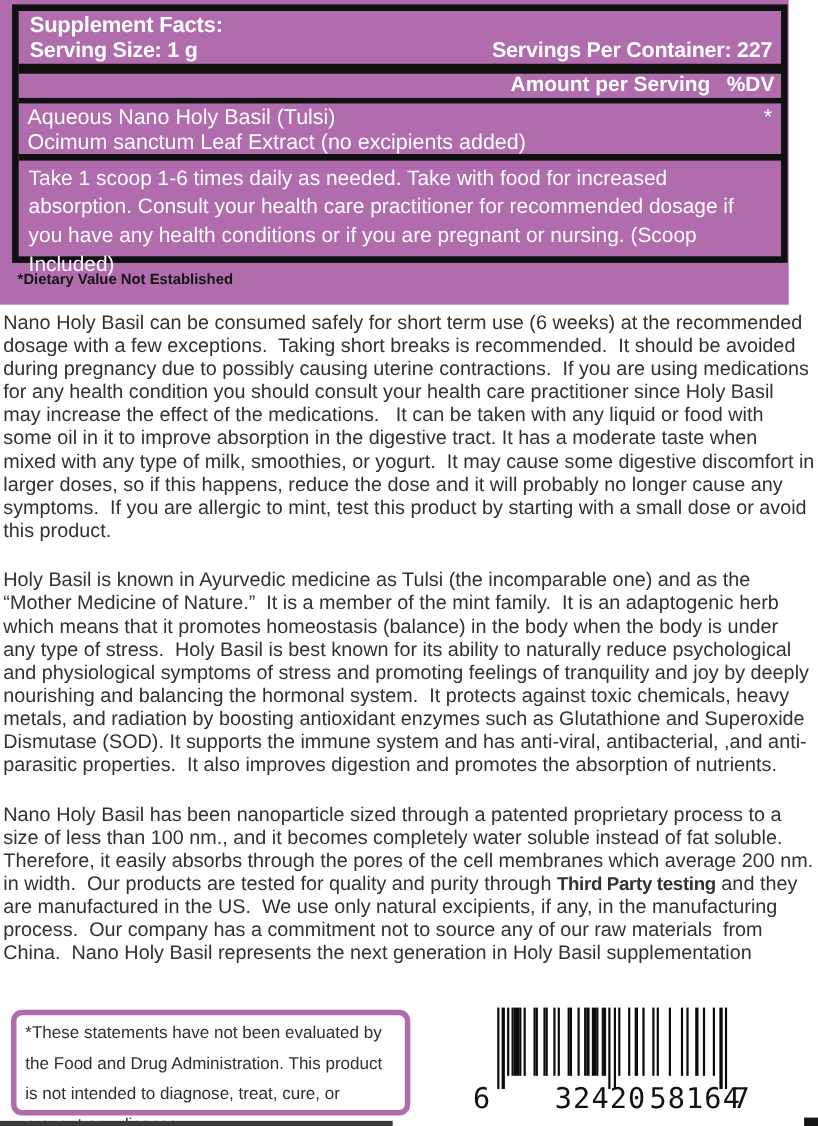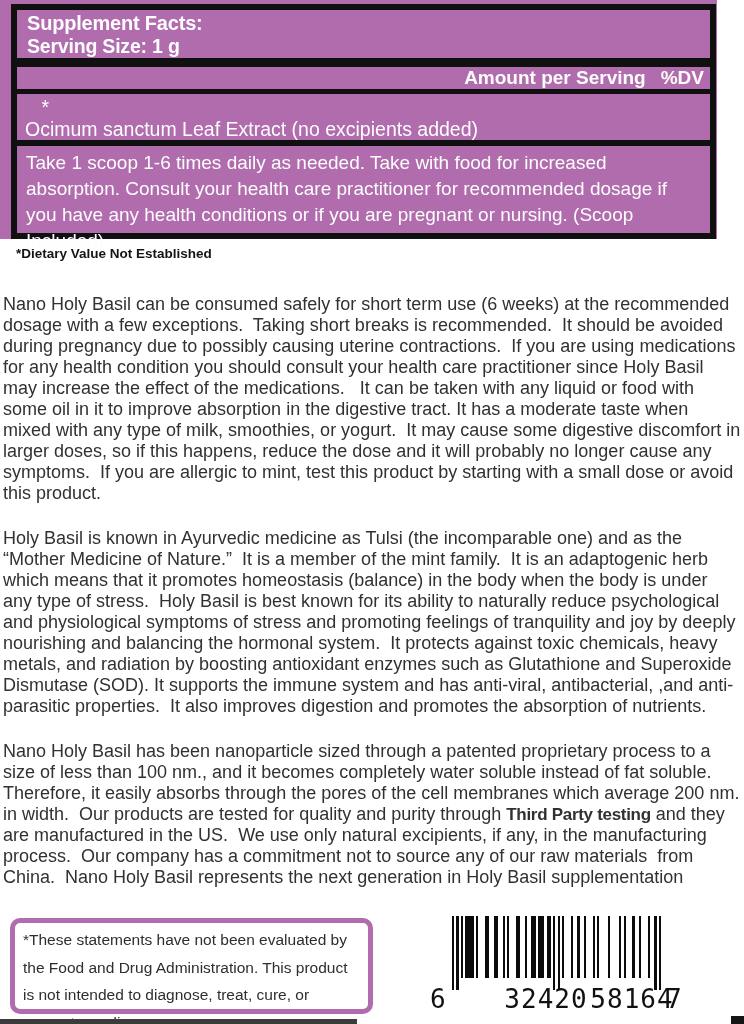--- a/index.html
+++ b/index.html
@@ -1,20 +1,20 @@
 <!DOCTYPE html>
 <html><head>
 <meta charset="utf-8">
 <style>
   html,body{margin:0;padding:0;background:#fff;}
   body{position:relative;width:744px;height:1024px;overflow:hidden;
        font-family:"Liberation Sans",sans-serif;color:#2f2f2f;}
 
   
-  .panel{position:absolute;left:0;top:0;width:717px;height:239px;background:#b16cad;}
+  .panel{position:absolute;left:0;top:0;width:717px;height:277px;background:#b16cad;}
   .facts-table{position:absolute;left:11px;top:4px;width:705px;height:235px;
                box-sizing:border-box;border:6px solid #101010;
                display:flex;flex-direction:column;color:#fdfdfd;}
   .row-a{height:49px;border-bottom:9px solid #101010;padding:1px 8px 0 10px;}
   .facts-title{font-size:20px;font-weight:700;line-height:24px;letter-spacing:-0.2px;}
   .serving-line{display:flex;justify-content:space-between;font-size:19.5px;
                 font-weight:700;line-height:23px;letter-spacing:-0.2px;}
   .row-b{height:27px;border-bottom:5px solid #101010;display:flex;align-items:center;
          justify-content:flex-end;gap:15px;padding-right:6px;font-size:19px;font-weight:700;}
   .row-c{height:46px;border-bottom:6px solid #101010;padding-top:2px;
@@ -24,21 +24,21 @@
   .ing-amt{width:150px;}
   .ing-dv{width:24px;text-align:right;}
   .ing-sub{padding:0 8px;}
   .row-d{flex:1;padding:4px 9px 0 9px;font-size:19px;line-height:26px;white-space:pre-wrap;}
 
   .dv-note{position:absolute;left:16px;top:246px;font-size:13.5px;font-weight:700;color:#141414;}
 
   
   .body-copy{position:absolute;left:0;top:283px;width:744px;box-sizing:border-box;
              padding:0 3px;font-size:18px;line-height:21px;color:#313131;}
-  .body-copy p{margin:11px 0 24px 0;white-space:pre-wrap;}
+  .body-copy p{margin:0 0 24px 0;white-space:pre-wrap;}
   .tp-bold{font-weight:700;font-size:17px;letter-spacing:-0.3px;}
 
   
   .disclaimer-box{position:absolute;left:10px;top:918px;width:363px;height:96px;
                   box-sizing:border-box;border:5px solid #b16cad;border-radius:10px;
                   padding:3px 8px;font-size:15.5px;line-height:27.5px;color:#2e2e2e;background:#fff;}
   .barcode{position:absolute;left:424px;top:916px;width:262px;height:96px;}
   .barcode-bars{position:absolute;left:28px;top:0;width:210px;height:80px;}
   .bar{position:absolute;top:0;width:2.3px;height:62px;background:#0b0b0b;}
   .bar.guard{height:74px;}
@@ -54,28 +54,30 @@
 </style>
 </head>
 <body>
 
 <div class="panel">
   <div class="facts-table">
     <div class="row-a">
       <div class="facts-title">Supplement Facts:</div>
       <div class="serving-line">
         <span>Serving Size: 1 g</span>
+        <span>Servings Per Container: 227</span>
       </div>
     </div>
     <div class="row-b">
       <span>Amount per Serving</span>
       <span>%DV</span>
     </div>
     <div class="row-c">
       <div class="ing-line">
+        <span class="ing-name">Aqueous Nano Holy Basil (Tulsi)</span>
         <span class="ing-dv">*</span>
       </div>
       <div class="ing-sub">Ocimum sanctum Leaf Extract (no excipients added)</div>
     </div>
     <div class="row-d">Take 1 scoop 1-6 times daily as needed. Take with food for increased absorption. Consult your health care practitioner for recommended dosage if you have any health conditions or if you are pregnant or nursing. (Scoop Included)</div>
   </div>
 </div>
 
 <div class="dv-note">*Dietary Value Not Established</div>
 

